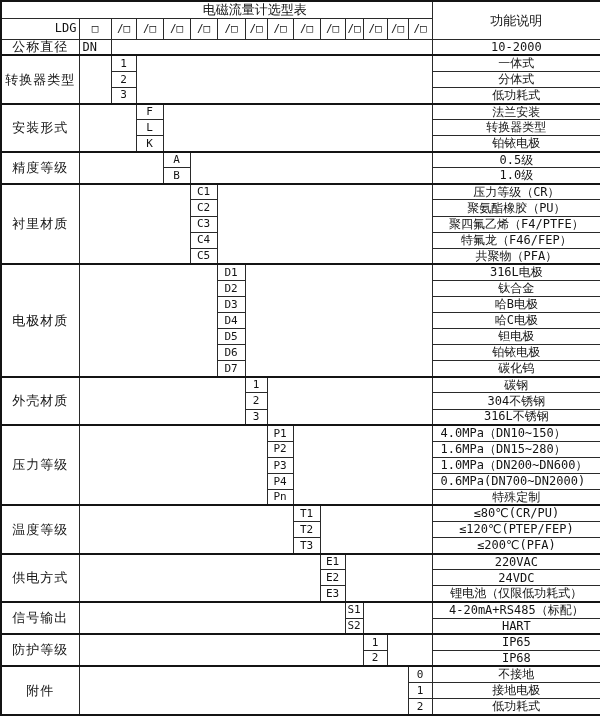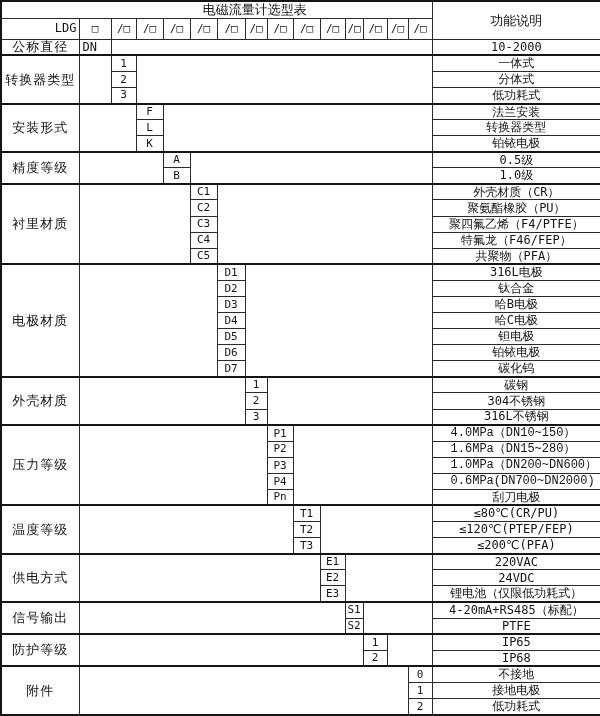--- a/index.html
+++ b/index.html
@@ -20,21 +20,21 @@
   }
   .bt2{border-top:2px solid #141414;}
   .title{font-size:13px;padding-left:78px;}
   .fnhead{font-size:13px;margin-left:16px;}
   .lbl{font-size:13px;letter-spacing:1px;}
   .ldg{text-align:right;padding-left:9px;font-size:12px;}
   .dn{text-align:left;padding-left:3px;font-size:12px;margin-left:28px;}
   .box{font-size:11px;padding:0;}
   .code{font-size:11px;padding:0;}
   .desc{font-size:12px;border-radius:6px;}
-  .left{text-align:left;padding-left:18px;font-family:Liberation Mono, monospace;}
+  .left{text-align:left;padding-left:8px;}
   tr.tr-title{height:17px;}
   tr.tr-model{height:21px;}
   tr.r{height:16px;}
 </style>
 </head>
 <body>
 
 <div class="sheet">
 <table class="sel">
 <colgroup>
@@ -129,21 +129,21 @@
 <tr class="r">
   <td class="code">B</td>
   <td class="desc">1.0级</td>
 </tr>
 
 <tr class="r">
   <td class="lbl bt2" rowspan="5">衬里材质</td>
   <td class="fill bt2" rowspan="5" colspan="4"></td>
   <td class="code bt2">C1</td>
   <td class="fill bt2" rowspan="5" colspan="9"></td>
-  <td class="desc bt2">外壳材质（CR）</td>
+  <td class="desc bt2">压力等级（CR）</td>
 </tr>
 <tr class="r">
   <td class="code">C2</td>
   <td class="desc">聚氨酯橡胶（PU）</td>
 </tr>
 <tr class="r">
   <td class="code">C3</td>
   <td class="desc">聚四氟乙烯（F4/PTFE）</td>
 </tr>
 <tr class="r">
@@ -217,21 +217,21 @@
 <tr class="r">
   <td class="code">P3</td>
   <td class="desc left">1.0MPa（DN200~DN600）</td>
 </tr>
 <tr class="r">
   <td class="code">P4</td>
   <td class="desc left">0.6MPa(DN700~DN2000)</td>
 </tr>
 <tr class="r">
   <td class="code">Pn</td>
-  <td class="desc">刮刀电极</td>
+  <td class="desc">特殊定制</td>
 </tr>
 
 <tr class="r">
   <td class="lbl bt2" rowspan="3">温度等级</td>
   <td class="fill bt2" rowspan="3" colspan="8"></td>
   <td class="code bt2">T1</td>
   <td class="fill bt2" rowspan="3" colspan="5"></td>
   <td class="desc bt2">≤80℃(CR/PU)</td>
 </tr>
 <tr class="r">
@@ -261,21 +261,21 @@
 
 <tr class="r">
   <td class="lbl bt2" rowspan="2">信号输出</td>
   <td class="fill bt2" rowspan="2" colspan="10"></td>
   <td class="code bt2">S1</td>
   <td class="fill bt2" rowspan="2" colspan="3"></td>
   <td class="desc bt2">4-20mA+RS485（标配）</td>
 </tr>
 <tr class="r">
   <td class="code">S2</td>
-  <td class="desc">PTFE</td>
+  <td class="desc">HART</td>
 </tr>
 
 <tr class="r">
   <td class="lbl bt2" rowspan="2">防护等级</td>
   <td class="fill bt2" rowspan="2" colspan="11"></td>
   <td class="code bt2">1</td>
   <td class="fill bt2" rowspan="2" colspan="2"></td>
   <td class="desc bt2">IP65</td>
 </tr>
 <tr class="r">

